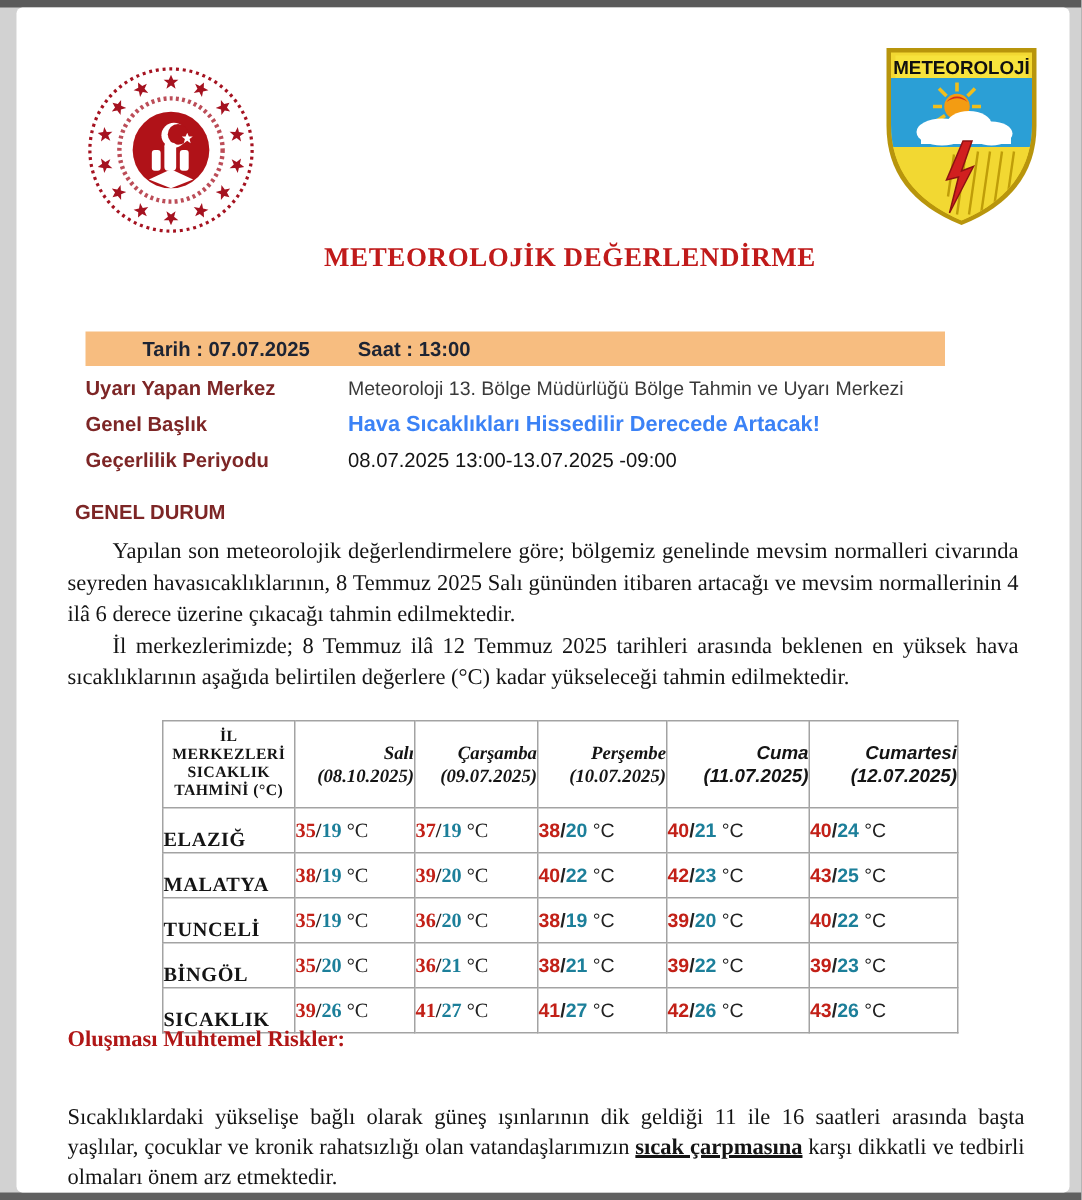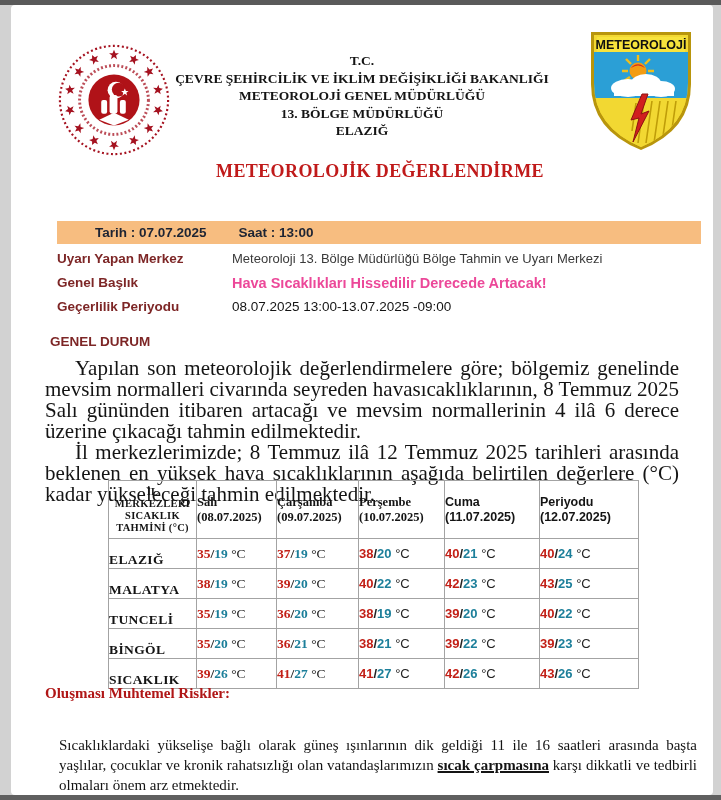--- a/index.html
+++ b/index.html
@@ -12,65 +12,65 @@
 
   
   .ministry-logo{position:absolute;left:44px;top:36px;width:118px;height:118px;}
   .org-block{position:absolute;left:0;top:47px;width:100%;text-align:center;
              font-weight:bold;font-size:13.5px;line-height:17.5px;color:#141414;}
   .met-logo{position:absolute;left:577px;top:26px;width:106px;height:120px;}
 
   .doc-title{position:absolute;left:0;top:156px;width:100%;text-align:center;
              font-weight:bold;font-size:18px;letter-spacing:.4px;color:#c01a1a;padding-left:18px;}
 
-  .info-bar{position:absolute;left:46px;top:216px;width:644px;height:23px;background:#f7bd80;
+  .info-bar{position:absolute;left:46px;top:216px;width:573px;height:23px;background:#f7bd80;
             display:flex;align-items:center;font-family:"Liberation Sans",sans-serif;
             font-weight:bold;font-size:13.5px;color:#1d2433;}
   .info-date{margin-left:38px;}
   .info-time{margin-left:32px;}
 
   
   .fields{position:absolute;left:46px;top:246px;width:610px;
           font-family:"Liberation Sans",sans-serif;}
   .field-row{display:flex;height:24px;}
   .field-label{flex:0 0 175px;font-weight:bold;font-size:13.5px;color:#7d2626;}
   .field-value{font-size:13px;color:#3a3a3a;}
-  .field-value.red{font-weight:bold;font-size:14.5px;color:#ec4899;}
+  .field-value.red{font-weight:bold;font-size:14.5px;color:#3b82f6;}
   .field-value.bold{font-weight:normal;font-size:13.5px;color:#141414;}
 
   .genel-heading{position:absolute;left:39px;top:329px;font-family:Liberation Sans, sans-serif;
                  font-weight:bold;font-size:13.5px;color:#7d2626;}
 
-  .body-text{position:absolute;left:34px;top:353px;width:634px;font-size:21px;line-height:21px;
+  .body-text{position:absolute;left:34px;top:353px;width:634px;font-size:15px;line-height:21px;
              text-align:justify;color:#141414;}
   .body-text p{margin:0;text-indent:30px;}
 
   
   .forecast-table{position:absolute;left:97px;top:475px;border-collapse:collapse;
                   width:530px;table-layout:fixed;color:#141414;}
   .forecast-table th,.forecast-table td{border:1px solid #a3a3a3;padding:0;}
   .forecast-table thead tr{height:58px;}
   .forecast-table tbody tr{height:30px;}
   .corner-cell{font-weight:bold;font-size:10.5px;line-height:12px;text-align:center;
                letter-spacing:.3px;}
-  .day-cell{font-weight:bold;font-size:12.5px;line-height:15px;text-align:left;}
+  .day-cell{font-weight:bold;font-size:12.5px;line-height:15px;text-align:right;font-style:italic;}
   .day-cell.f-sans{font-family:"Liberation Sans",sans-serif;font-size:12.5px;}
   .city-cell{font-weight:bold;font-size:13.5px;letter-spacing:.4px;text-align:left;
              vertical-align:bottom;padding:0 0 4px 12px;}
   .temp-cell{font-size:13.5px;vertical-align:middle;}
   .temp-cell.f-sans{font-family:"Liberation Sans",sans-serif;font-size:13px;}
   .t-max{font-weight:bold;color:#c22017;}
   .t-slash{font-weight:bold;color:#222;}
   .t-min{font-weight:bold;color:#1c7f9a;}
   .t-unit{color:#222;}
 
   
   .risks-heading{position:absolute;left:34px;top:680px;font-weight:bold;font-size:15px;
                  color:#b01616;}
-  .risks-text{position:absolute;left:48px;top:730px;width:638px;font-size:15px;line-height:20px;
+  .risks-text{position:absolute;left:34px;top:730px;width:638px;font-size:15px;line-height:20px;
               text-align:justify;color:#141414;}
   .risk-highlight{font-weight:bold;text-decoration:underline;text-decoration-thickness:2px;}
 </style>
 </head>
 <body>
 
 <div class="stage">
   <div class="edge-top"></div>
   <div class="edge-bottom"></div>
 
@@ -106,27 +106,20 @@
         <use href="#mstar" transform="translate(71,52) scale(0.75)" fill="#ffffff"></use>
       </g>
       <g fill="#ffffff">
         <rect x="47" y="60" width="6" height="14" rx="2"></rect>
         <rect x="55.5" y="55" width="8" height="19" rx="2.5"></rect>
         <rect x="66" y="60" width="6" height="14" rx="2"></rect>
         <path d="M45,80 L60,73 L75,80 L60,86 Z"></path>
       </g>
     </svg>
 
-    <div class="org-block">
-      <div>T.C.</div>
-      <div>ÇEVRE ŞEHİRCİLİK VE İKLİM DEĞİŞİKLİĞİ BAKANLIĞI</div>
-      <div>METEOROLOJİ GENEL MÜDÜRLÜĞÜ</div>
-      <div>13. BÖLGE MÜDÜRLÜĞÜ</div>
-      <div>ELAZIĞ</div>
-    </div>
 
     <svg class="met-logo" viewBox="0 0 106 120">
       <defs>
         <clipPath id="shieldClip">
             <path d="M6,4 H100 V52 Q100,96 53,116 Q6,96 6,52 Z"></path>
           </clipPath>
       </defs>
       <path d="M3,1 H103 V53 Q103,99 53,119 Q3,99 3,53 Z" fill="#b8950c"></path>
       <path d="M6,4 H100 V52 Q100,96 53,116 Q6,96 6,52 Z" fill="#f2d832"></path>
       <g clip-path="url(#shieldClip)">
@@ -205,36 +198,36 @@
       <thead>
         <tr>
           <th class="corner-cell">
             <span>İL</span><br>
             <span>MERKEZLERİ</span><br>
             <span>SICAKLIK</span><br>
             <span>TAHMİNİ (°C)</span>
           </th>
           <th class="day-cell">
             <div>Salı</div>
-            <div>(08.07.2025)</div>
+            <div>(08.10.2025)</div>
           </th>
           <th class="day-cell">
             <div>Çarşamba</div>
             <div>(09.07.2025)</div>
           </th>
           <th class="day-cell">
             <div>Perşembe</div>
             <div>(10.07.2025)</div>
           </th>
           <th class="day-cell f-sans">
             <div>Cuma</div>
             <div>(11.07.2025)</div>
           </th>
           <th class="day-cell f-sans">
-            <div>Periyodu</div>
+            <div>Cumartesi</div>
             <div>(12.07.2025)</div>
           </th>
         </tr>
       </thead>
       <tbody>
           <tr>
             <td class="city-cell">ELAZIĞ</td>
             <td class="temp-cell f-serif"><span class="t-max">35</span><span class="t-slash">/</span><span class="t-min">19</span><span class="t-unit"> °C</span></td>
             <td class="temp-cell f-serif"><span class="t-max">37</span><span class="t-slash">/</span><span class="t-min">19</span><span class="t-unit"> °C</span></td>
             <td class="temp-cell f-sans"><span class="t-max">38</span><span class="t-slash">/</span><span class="t-min">20</span><span class="t-unit"> °C</span></td>

